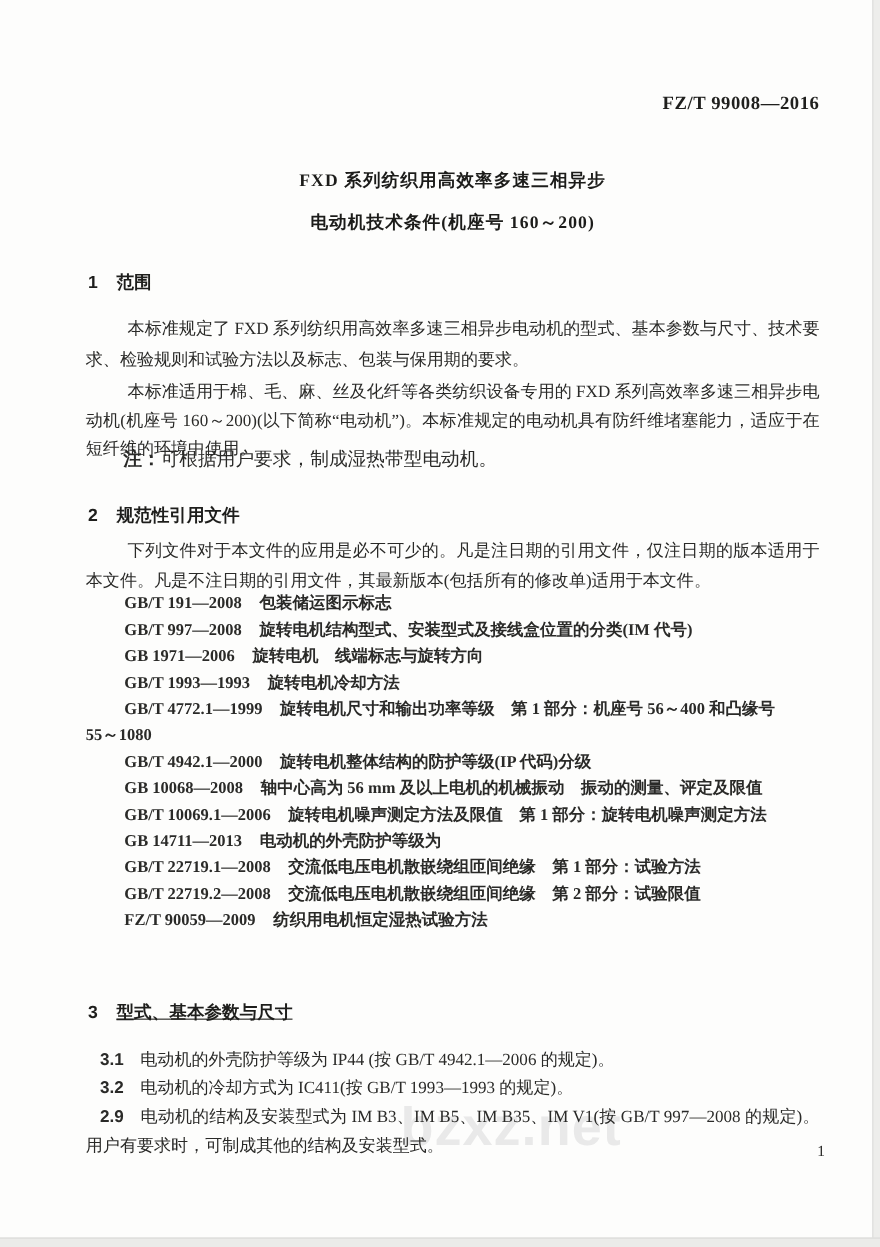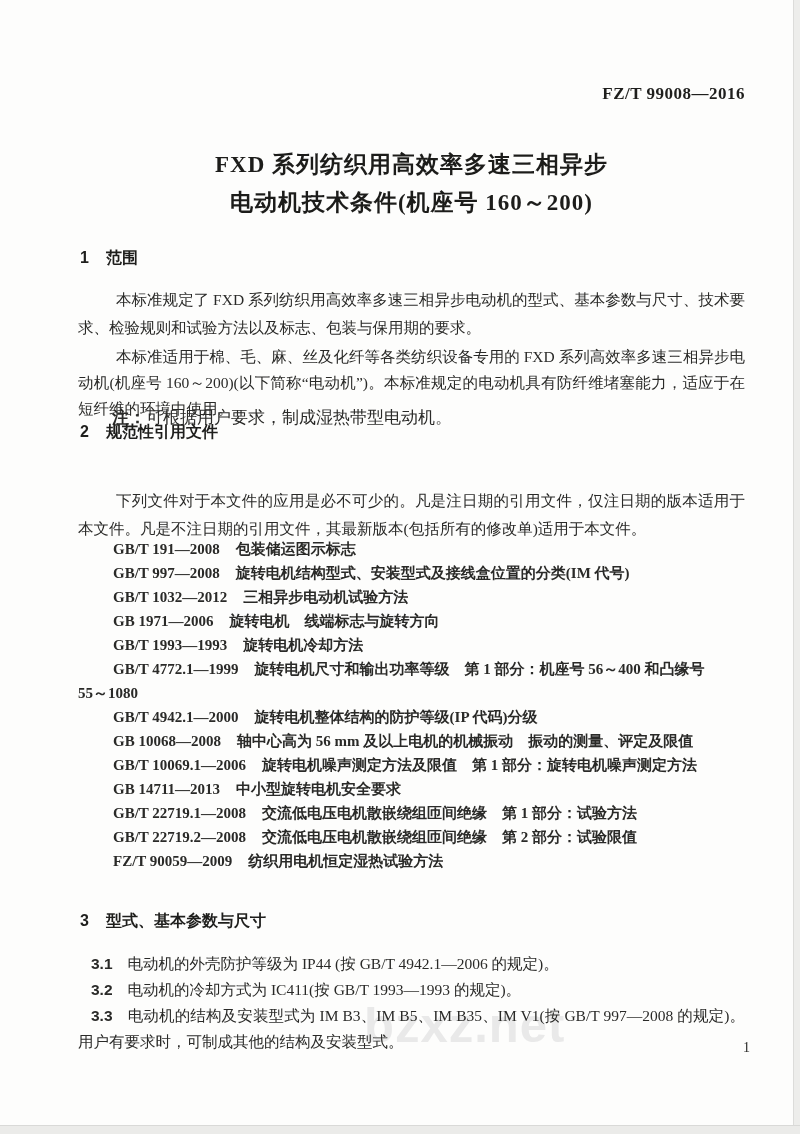--- a/index.html
+++ b/index.html
@@ -31,21 +31,21 @@
     position: absolute; left: 78px; top: 0; width: 667px; height: 857px;
     z-index: 1;
   }
   .header-code {
     position: absolute; top: 84px; right: 0;
     font-weight: bold; font-size: 17px; letter-spacing: 0.5px;
     color: #1f1f1d;
   }
   .doc-title {
     position: absolute; top: 146px; left: 0; width: 100%;
-    text-align: center; font-weight: bold; font-size: 23px;
+    text-align: center; font-weight: bold; font-size: 16px;
     line-height: 38px; color: #1c1c1a; letter-spacing: 1px;
     font-family: "Liberation Serif", "DejaVu Serif", serif;
   }
   .sec-heading {
     position: absolute; left: 2px;
     font-family: "Liberation Sans", "DejaVu Sans", sans-serif;
     font-weight: bold; font-size: 16px; line-height: 20px; color: #1e1e1c;
   }
   .sec-heading .sec-num { display: inline-block; margin-right: 17px; }
   .para {
@@ -98,68 +98,67 @@
   </div>
 
   <div class="para" style="top:286px;">本标准规定了 FXD 系列纺织用高效率多速三相异步电动机的型式、基本参数与尺寸、技术要求、检验规则和试验方法以及标志、包装与保用期的要求。</div>
 
   <div class="para tight" style="top:344px;">本标准适用于棉、毛、麻、丝及化纤等各类纺织设备专用的 FXD 系列高效率多速三相异步电动机(机座号 160～200)(以下简称“电动机”)。本标准规定的电动机具有防纤维堵塞能力，适应于在短纤维的环境中使用。</div>
 
   <div class="note-line" style="top:409px;">
     <span class="note-label">注：</span><span>可根据用户要求，制成湿热带型电动机。</span>
   </div>
 
-  <div class="sec-heading" style="top:422px;">
+  <div class="sec-heading" style="top:460px;">
     <span class="sec-num">2</span><span>规范性引用文件</span>
   </div>
 
   <div class="para" style="top:487px;">下列文件对于本文件的应用是必不可少的。凡是注日期的引用文件，仅注日期的版本适用于本文件。凡是不注日期的引用文件，其最新版本(包括所有的修改单)适用于本文件。</div>
 
   <div class="refs" style="top:537px;">
 
       <div class="ref-item"><span class="ref-code">GB/T 191—2008</span><span>包装储运图示标志</span></div>
 
 
       <div class="ref-item"><span class="ref-code">GB/T 997—2008</span><span>旋转电机结构型式、安装型式及接线盒位置的分类(IM 代号)</span></div>
 
-      <div class="ref-item"><span class="ref-code">GB/T 1032—2012</span><span>三相异步电动机试验方法</span></div>
 
       <div class="ref-item"><span class="ref-code">GB 1971—2006</span><span>旋转电机　线端标志与旋转方向</span></div>
 
       <div class="ref-item"><span class="ref-code">GB/T 1993—1993</span><span>旋转电机冷却方法</span></div>
 
       <div class="ref-item"><span class="ref-code">GB/T 4772.1—1999</span><span>旋转电机尺寸和输出功率等级　第 1 部分：机座号 56～400 和凸缘号
 55～1080</span></div>
 
       <div class="ref-item"><span class="ref-code">GB/T 4942.1—2000</span><span>旋转电机整体结构的防护等级(IP 代码)分级</span></div>
 
       <div class="ref-item"><span class="ref-code">GB 10068—2008</span><span>轴中心高为 56 mm 及以上电机的机械振动　振动的测量、评定及限值</span></div>
 
       <div class="ref-item"><span class="ref-code">GB/T 10069.1—2006</span><span>旋转电机噪声测定方法及限值　第 1 部分：旋转电机噪声测定方法</span></div>
 
-      <div class="ref-item"><span class="ref-code">GB 14711—2013</span><span>中小型旋转电机安全要求</span></div>
+      <div class="ref-item"><span class="ref-code">GB 14711—2013</span><span>电动机的外壳防护等级为</span></div>
 
       <div class="ref-item"><span class="ref-code">GB/T 22719.1—2008</span><span>交流低电压电机散嵌绕组匝间绝缘　第 1 部分：试验方法</span></div>
 
       <div class="ref-item"><span class="ref-code">GB/T 22719.2—2008</span><span>交流低电压电机散嵌绕组匝间绝缘　第 2 部分：试验限值</span></div>
 
       <div class="ref-item"><span class="ref-code">FZ/T 90059—2009</span><span>纺织用电机恒定湿热试验方法</span></div>
     </div>
 
-  <div class="sec-heading" style="top:911px;">
+  <div class="sec-heading" style="top:911px;text-decoration:underline;">
     <span class="sec-num">3</span><span>型式、基本参数与尺寸</span>
   </div>
 
   <div class="clauses" style="top:951px;">
 
       <div class="clause"><span class="clause-num">3.1</span><span>电动机的外壳防护等级为 IP44 (按 GB/T 4942.1—2006 的规定)。</span></div>
 
       <div class="clause"><span class="clause-num">3.2</span><span>电动机的冷却方式为 IC411(按 GB/T 1993—1993 的规定)。</span></div>
 
-      <div class="clause"><span class="clause-num">3.3</span><span>电动机的结构及安装型式为 IM B3、IM B5、IM B35、IM V1(按 GB/T 997—2008 的规定)。用户有要求时，可制成其他的结构及安装型式。</span></div>
+      <div class="clause"><span class="clause-num">2.9</span><span>电动机的结构及安装型式为 IM B3、IM B5、IM B35、IM V1(按 GB/T 997—2008 的规定)。用户有要求时，可制成其他的结构及安装型式。</span></div>
     </div>
 
 </div>
 
 <div class="page-number">1</div>
 
 <div class="scan-edge-right"></div>
 <div class="scan-edge-bottom"></div>
 
 </body></html>

